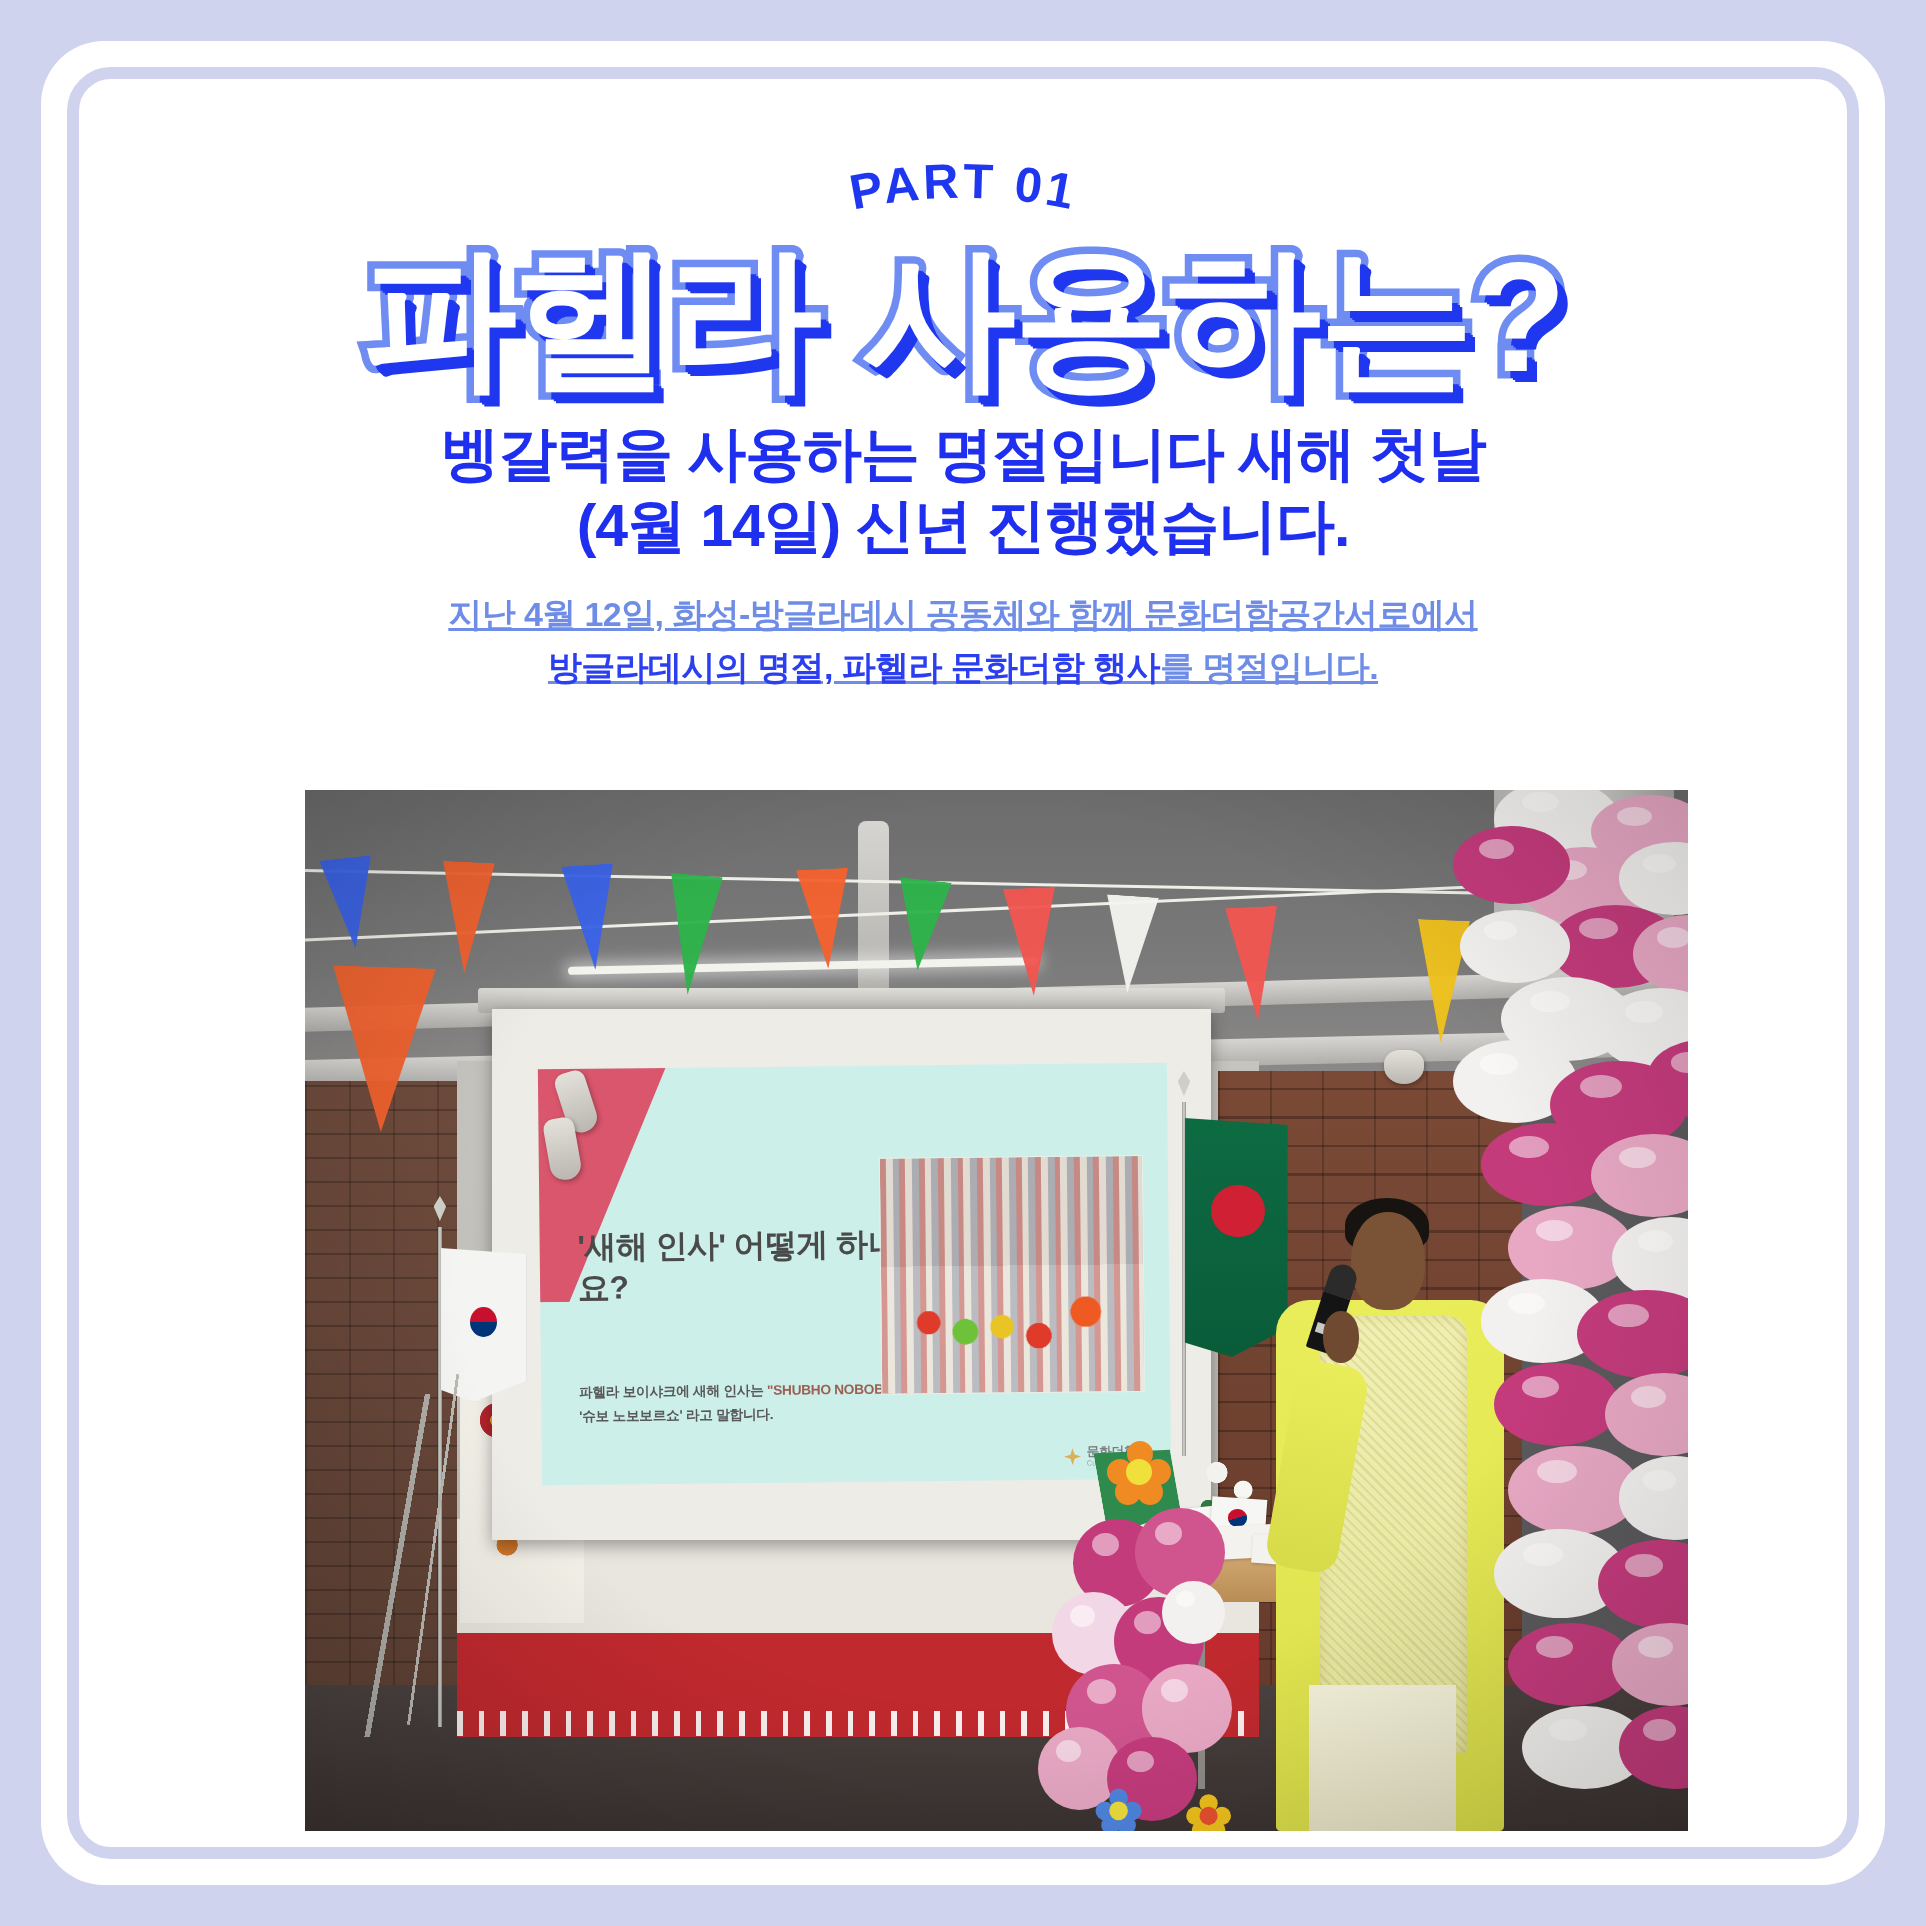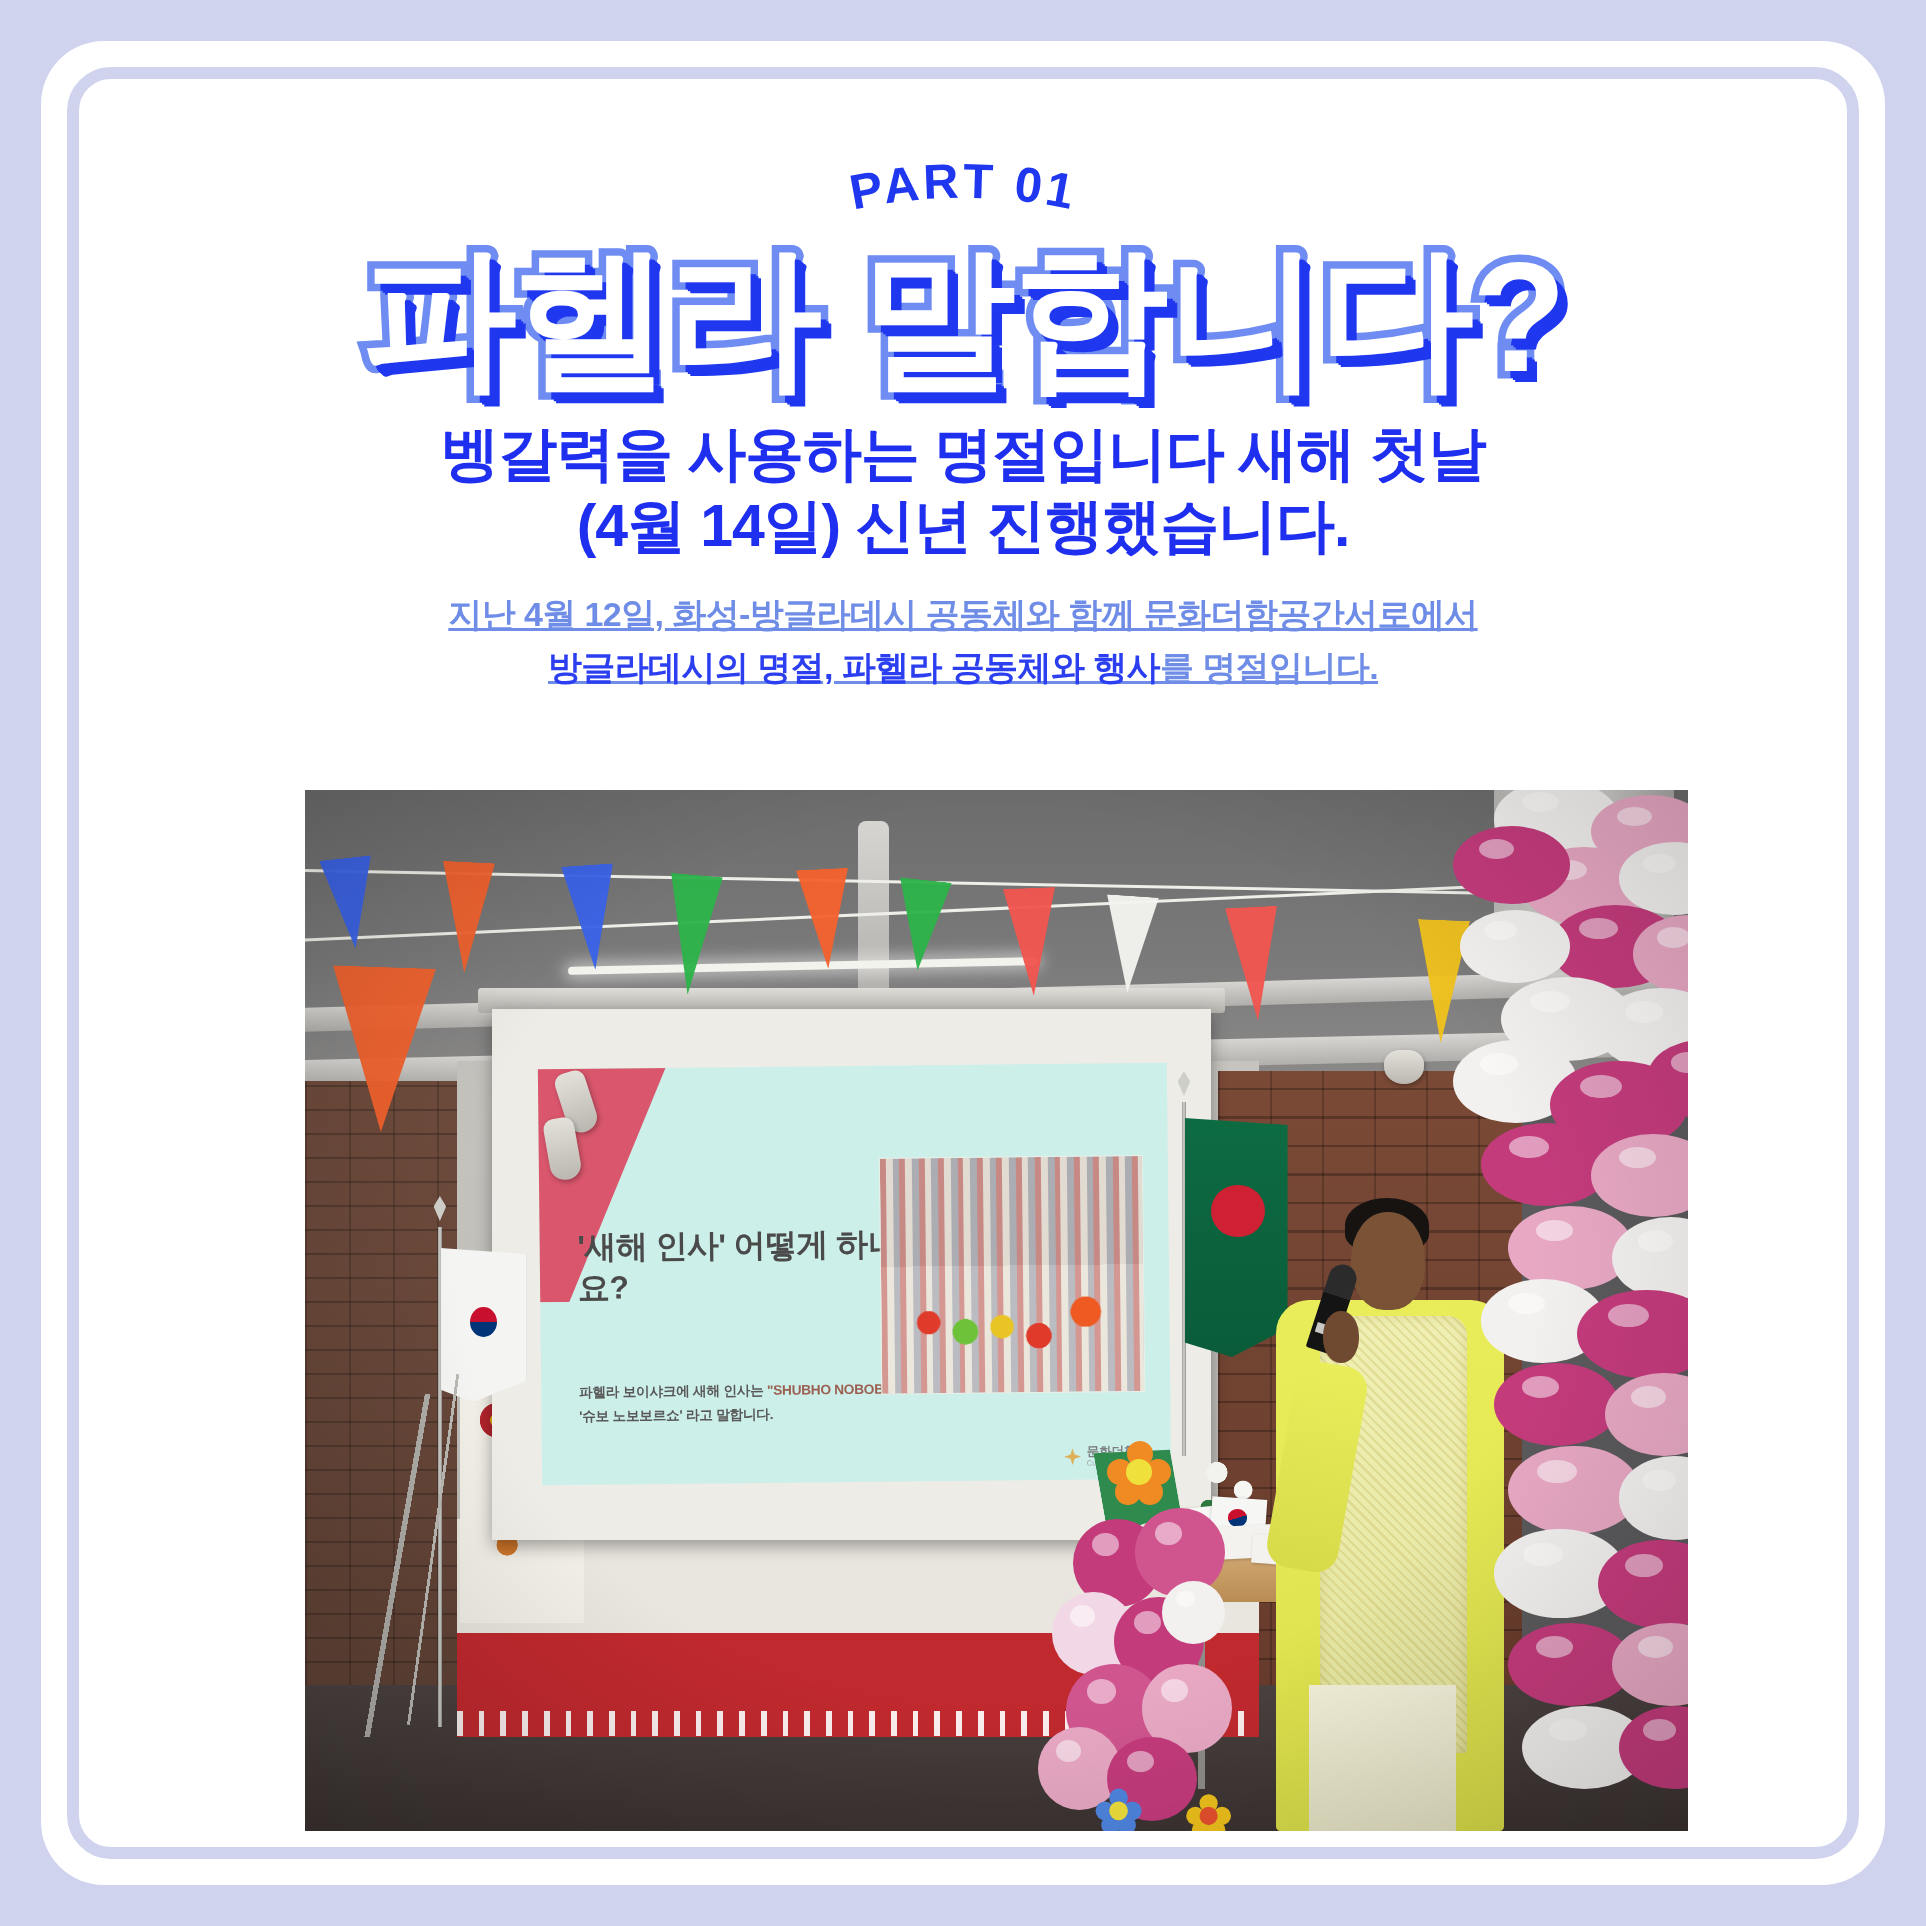--- a/index.html
+++ b/index.html
@@ -265,30 +265,30 @@
         <svg id="part-label-svg" width="513" height="97" viewBox="0 0 900 170">
           <defs>
             <path id="arcPath" d="M 100,155 Q 450,20 800,155" fill="none"></path>
           </defs>
           <text text-anchor="middle">
             <textPath href="#arcPath" startOffset="50%">PART 01</textPath>
           </text>
         </svg>
       </div>
 
-      <div id="main-title">파헬라 말합니다?</div>
+      <div id="main-title">파헬라 사용하는?</div>
 
       <div id="subtitle">
         <span class="sub-line">벵갈력을 사용하는 명절입니다 새해 첫날</span>
         <span class="sub-line">(4월 14일) 신년 진행했습니다.</span>
       </div>
 
       <div id="description">
         <span class="desc-line">지난 4월 12일, 화성-방글라데시 공동체와 함께 문화더함공간서로에서</span>
-        <span class="desc-line"><span class="hl">방글라데시의 명절, 파헬라 공동체와 행사</span><span>를 명절입니다.</span></span>
+        <span class="desc-line"><span class="hl">방글라데시의 명절, 파헬라 문화더함 행사</span><span>를 명절입니다.</span></span>
       </div>
     </div>
 
     <div id="photo">
 
       <div class="ph-ceiling"></div>
       <div class="ph-duct"></div>
       <div class="ph-pipe" style="left:40%;top:3%;width:2.2%;height:17%;"></div>
       <div class="ph-pipe" style="left:-2%;top:19%;width:106%;height:2.3%;transform:rotate(-1.6deg);"></div>
       <div class="ph-tube" style="left:19%;top:16.5%;width:34%;transform:rotate(-1.2deg);"></div>

